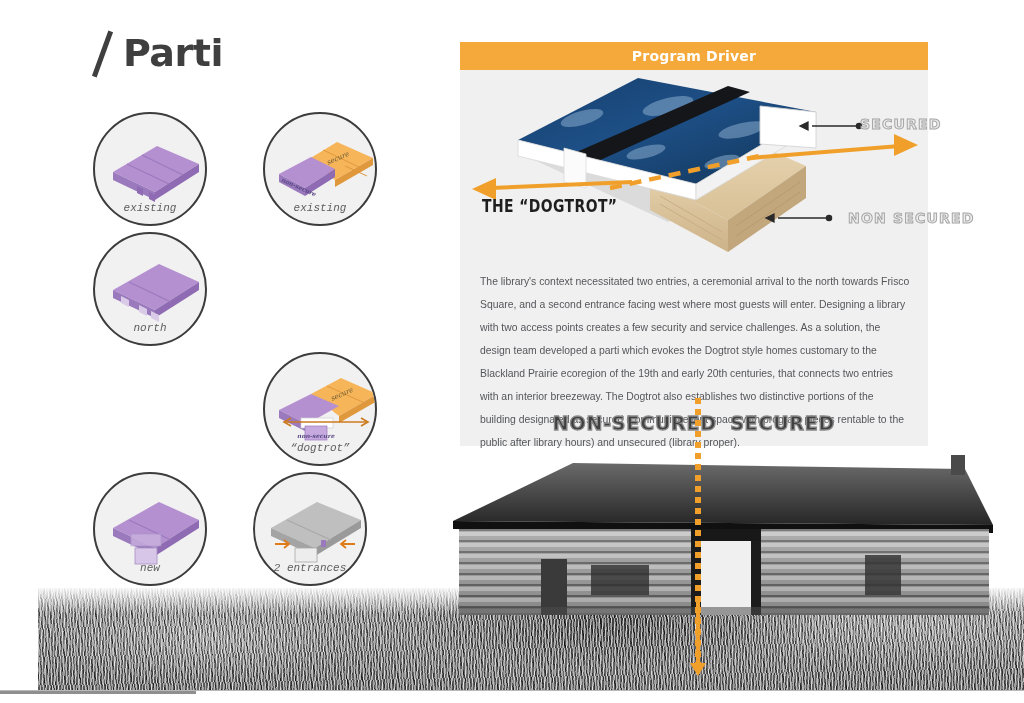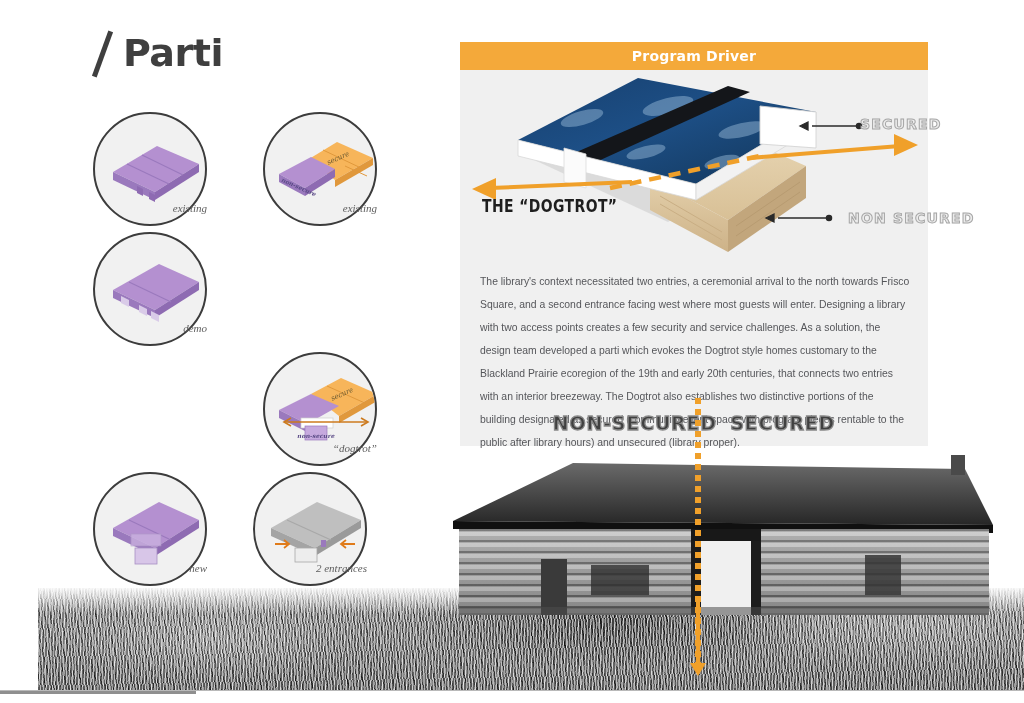--- a/index.html
+++ b/index.html
@@ -125,22 +125,22 @@
     background: #f1f1f1;
     border: 2px solid #3c3c3c;
     box-sizing: border-box;
     overflow: hidden;
   }
   .parti-cell-label {
     position: absolute;
     left: 0;
     bottom: 12px;
     width: 114px;
-    text-align: right;
-    font-family: Liberation Serif, serif;
+    text-align: center;
+    font-family: Liberation Mono, monospace;
     font-style: italic;
     font-size: 11px;
     color: #5d5d5d;
     z-index: 6;
     pointer-events: none;
   }
   .arc-label {
     position: absolute;
     left: -10px;
     top: -16px;
@@ -370,21 +370,21 @@
         <svg class="slab-svg" viewBox="0 0 114 114">
           <polygon points="18,56 64,30 104,48 60,76" fill="#b490d0"></polygon>
           <polygon points="18,56 18,64 60,84 60,76" fill="#9a79bd"></polygon>
           <polygon points="60,76 60,84 104,56 104,48" fill="#8e6bb2"></polygon>
           <polyline points="34,48 76,68" fill="none" stroke="#9a79bd" stroke-width="1.1"></polyline>
           <polygon points="26,62 34,66 34,73 26,69" fill="#d9cbe8"></polygon>
           <polygon points="44,71 52,75 52,82 44,78" fill="#d9cbe8"></polygon>
           <polygon points="56,77 64,81 64,88 56,84" fill="#d9cbe8"></polygon>
         </svg>
       </div>
-      <div class="parti-cell-label">demo</div>
+      <div class="parti-cell-label">north</div>
     </div>
 
 
 
     <div class="parti-cell" style="left:170px; top:240px;">
       <div class="parti-circle">
         <svg class="slab-svg" viewBox="0 0 114 114">
           <polygon points="46,40 76,24 112,40 74,62" fill="#f7b55a"></polygon>
           <polygon points="74,62 74,69 112,47 112,40" fill="#e0983c"></polygon>
           <polygon points="14,56 46,40 74,52 42,70" fill="#b490d0"></polygon>

